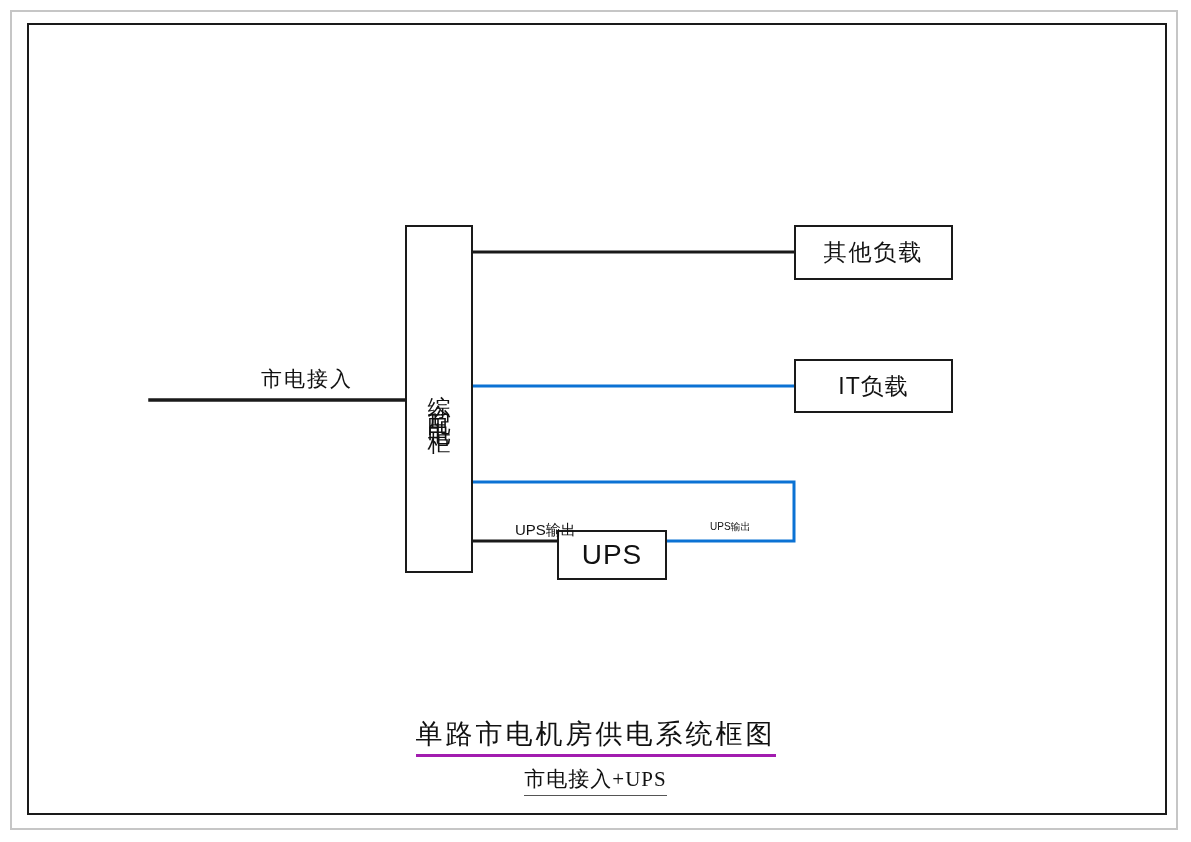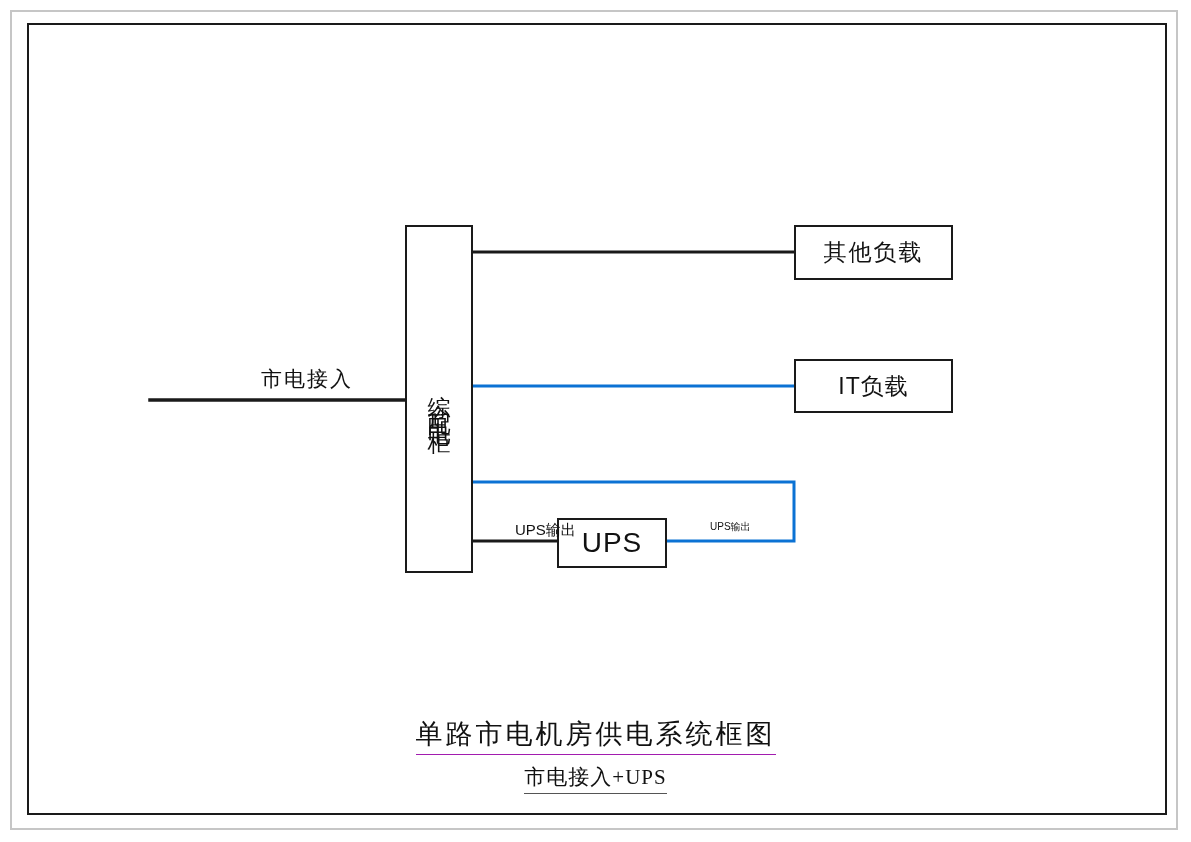--- a/index.html
+++ b/index.html
@@ -94,21 +94,21 @@
     left: 794px;
     top: 359px;
     width: 159px;
     height: 54px;
     font-size: 23px;
     letter-spacing: 1px;
   }
 
   #ups-box {
     left: 557px;
-    top: 518px;
+    top: 530px;
     width: 110px;
     height: 50px;
     font-size: 28px;
     letter-spacing: 1px;
   }
 
   
   .edge-label {
     position: absolute;
     color: #111111;
@@ -140,21 +140,21 @@
     top: 716px;
     width: 1191px;
     text-align: center;
     font-family: "Liberation Serif", "DejaVu Serif", serif;
     color: #111111;
   }
   #caption-line-1 {
     display: inline-block;
     font-size: 27px;
     letter-spacing: 3px;
-    border-bottom: 1px solid #a21caf;
+    border-bottom: 3px solid #a21caf;
     padding-bottom: 2px;
   }
   #caption-line-2-wrap {
     margin-top: 8px;
   }
   #caption-line-2 {
     display: inline-block;
     font-size: 21px;
     letter-spacing: 1px;
     border-bottom: 1px solid #555555;

